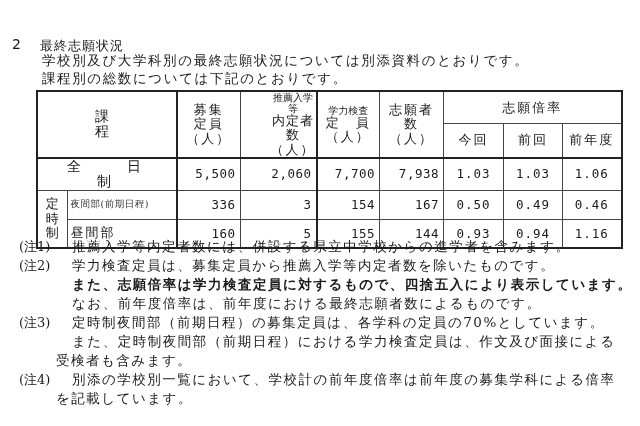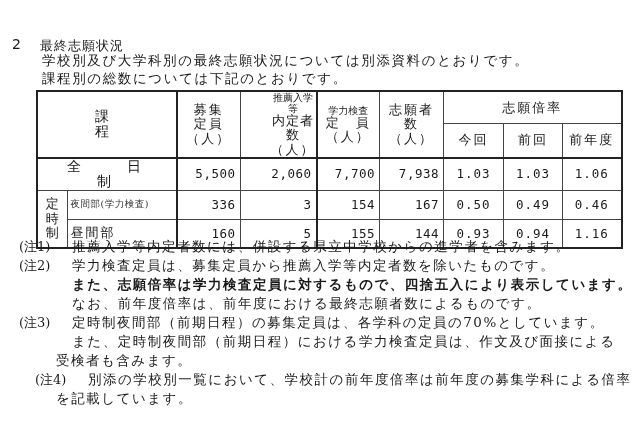--- a/index.html
+++ b/index.html
@@ -39,21 +39,21 @@
   .ratio { font-family: "DejaVu Sans Mono", "Liberation Mono", monospace; font-size: 12.5px; letter-spacing: 1px; }
   .course-name { text-align: left !important; padding-left: 3px !important; font-size: 13px; letter-spacing: 2px; }
   .course-small { text-align: left !important; padding-left: 3px !important; font-size: 9.5px; letter-spacing: 0.5px; color: #333; }
   .zennichi { letter-spacing: 16px; font-size: 14px; padding-left: 10px !important; }
   .kateicell { letter-spacing: 40px; font-size: 14px; padding-left: 30px !important; }
   .vert { font-size: 13px; line-height: 1.05; }
 
   .note-label { left: 19px; font-size: 13px; }
   .note-text { font-size: 13.5px; letter-spacing: 1.5px; }
   .l1 { top: 238px; } .l2 { top: 257px; } .l3 { top: 276px; font-weight: bold; } .l4 { top: 295px; }
-  .l5 { top: 314px; } .l6 { top: 333px; } .l7 { top: 352px; } .l8 { top: 371px; margin-left: 16px; } .l9 { top: 390px; }
+  .l5 { top: 314px; } .l6 { top: 333px; } .l7 { top: 352px; } .l8 { top: 371px; } .l9 { top: 390px; }
   .x-main { left: 72px; text-align: center; }
   .x-cont { left: 72px; }
   .x-wrap { left: 56px; }
 </style>
 </head>
 <body>
 
 <div class="abs sec-num">2</div>
 <div class="abs sec-title">最終志願状況</div>
 <div class="abs intro intro1">学校別及び大学科別の最終志願状況については別添資料のとおりです。</div>
@@ -110,21 +110,21 @@
     <td class="ratio">1.03</td>
     <td class="ratio">1.03</td>
     <td class="ratio">1.06</td>
   </tr>
   <tr style="height:29px">
     <td rowspan="2" class="vert">
       <div>定</div>
       <div>時</div>
       <div>制</div>
     </td>
-    <td class="course-small thick-r">夜間部(学力検査)</td>
+    <td class="course-small thick-r">夜間部(前期日程)</td>
     <td class="num">336</td>
     <td class="num thick-r">3</td>
     <td class="num">154</td>
     <td class="num">167</td>
     <td class="ratio">0.50</td>
     <td class="ratio">0.49</td>
     <td class="ratio">0.46</td>
   </tr>
   <tr style="height:29px">
     <td class="course-name thick-r">昼間部</td>

